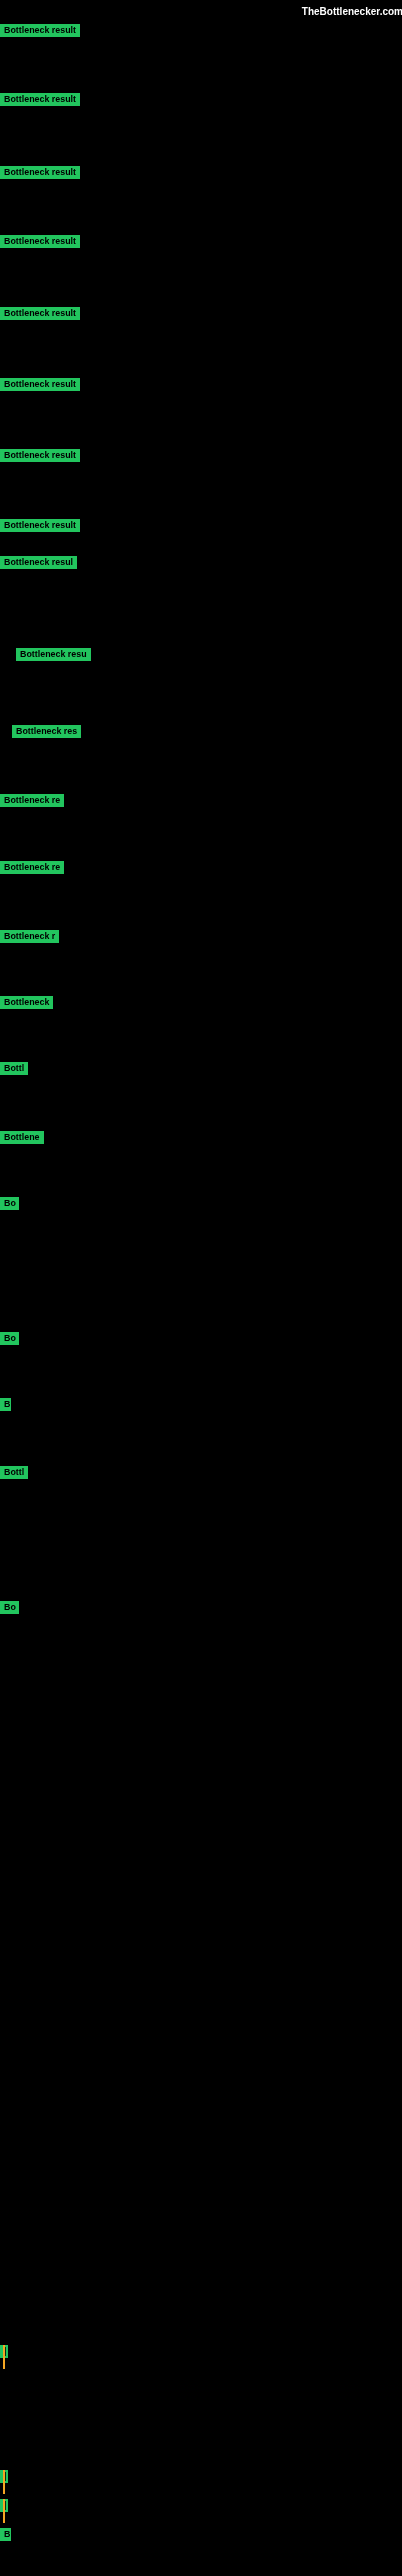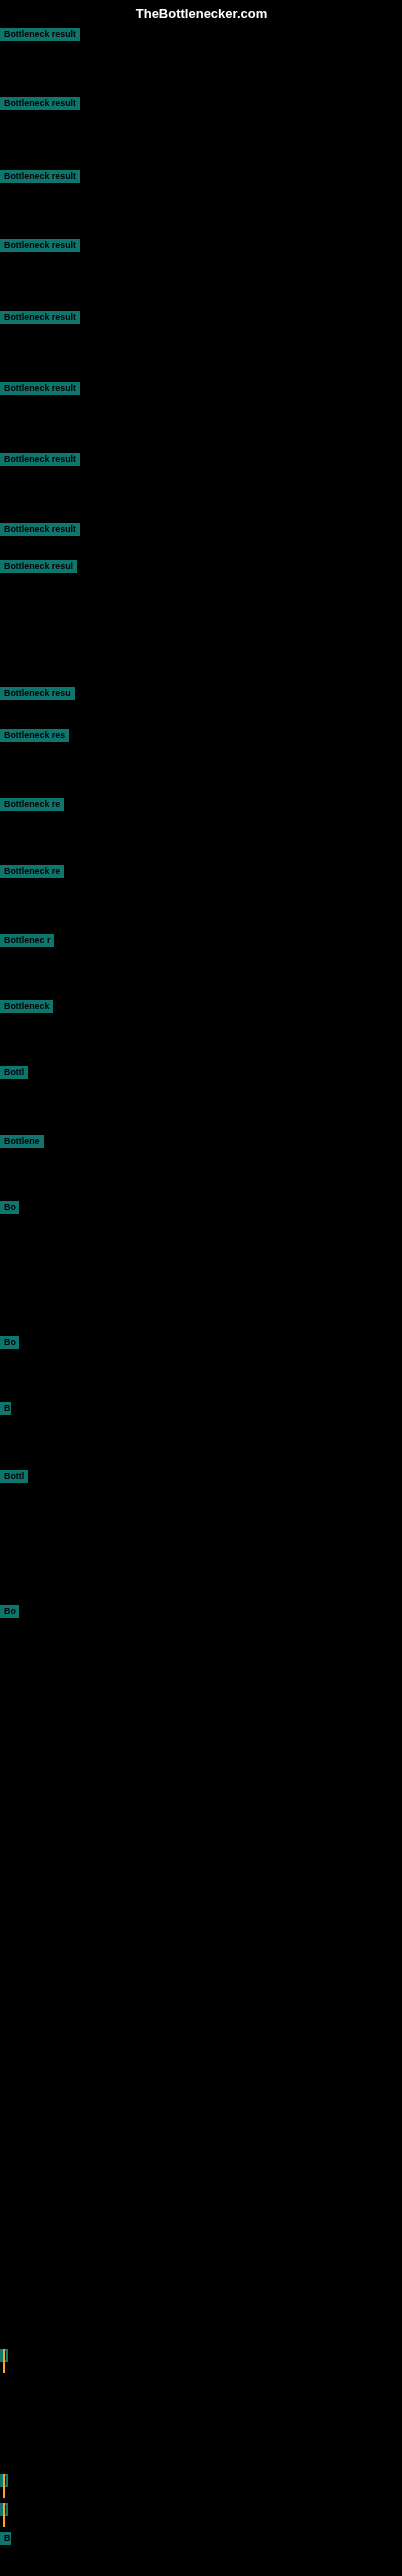--- a/index.html
+++ b/index.html
@@ -10,29 +10,29 @@
 
     body {
       width: 403px;
       min-height: 2576px;
       background-color: #000000;
       font-family: Arial, sans-serif;
       position: relative;
     }
 
     .site-title {
-      text-align: center;
+      text-align: right;
       color: #ffffff;
-      font-size: 13px;
+      font-size: 10px;
       padding: 6.4px 0;
       font-weight: bold;
     }
 
     .bottleneck-badge {
-      background-color: #0f766e;
+      background-color: #22c55e;
       color: #000000;
       font-size: 8.9px;
       font-weight: bold;
       padding: 1.6px 4px;
       display: inline-block;
       white-space: nowrap;
       overflow: hidden;
     }
 
     .badge-row {
@@ -55,25 +55,25 @@
 <div id="badges-container" style="position:relative; width:403px; min-height:2576px;">
 <div class="badge-row" style="top: 0px; left: 0px;"><span class="bottleneck-badge" style="max-width: 121px;">Bottleneck result</span></div>
     <div class="badge-row" style="top: 69px; left: 0px;"><span class="bottleneck-badge" style="max-width: 121px;">Bottleneck result</span></div>
     <div class="badge-row" style="top: 142px; left: 0px;"><span class="bottleneck-badge" style="max-width: 118px;">Bottleneck result</span></div>
     <div class="badge-row" style="top: 211px; left: 0px;"><span class="bottleneck-badge" style="max-width: 113px;">Bottleneck result</span></div>
     <div class="badge-row" style="top: 283px; left: 0px;"><span class="bottleneck-badge" style="max-width: 115px;">Bottleneck result</span></div>
     <div class="badge-row" style="top: 354px; left: 0px;"><span class="bottleneck-badge" style="max-width: 111px;">Bottleneck result</span></div>
     <div class="badge-row" style="top: 425px; left: 0px;"><span class="bottleneck-badge" style="max-width: 108px;">Bottleneck result</span></div>
     <div class="badge-row" style="top: 495px; left: 0px;"><span class="bottleneck-badge" style="max-width: 105px;">Bottleneck result</span></div>
     <div class="badge-row" style="top: 532px; left: 0px;"><span class="bottleneck-badge" style="max-width: 100px;">Bottleneck resul</span></div>
-    <div class="badge-row" style="top: 659px; left: 0px;"><span class="bottleneck-badge" style="max-width: 97px;">Bottleneck resu</span></div>
-    <div class="badge-row" style="top: 701px; left: 0px;"><span class="bottleneck-badge" style="max-width: 92px;">Bottleneck res</span></div>
+    <div class="badge-row" style="top: 624px; left: 0px; padding-left: 16px;"><span class="bottleneck-badge" style="max-width: 97px;">Bottleneck resu</span></div>
+    <div class="badge-row" style="top: 701px; left: 0px;"><span class="bottleneck-badge" style="max-width: 92px; margin-left: 12px;">Bottleneck res</span></div>
     <div class="badge-row" style="top: 770px; left: 0px;"><span class="bottleneck-badge" style="max-width: 87px;">Bottleneck re</span></div>
     <div class="badge-row" style="top: 837px; left: 0px;"><span class="bottleneck-badge" style="max-width: 84px;">Bottleneck re</span></div>
-    <div class="badge-row" style="top: 906px; left: 0px;"><span class="bottleneck-badge" style="max-width: 77px;">Bottlenec r</span></div>
+    <div class="badge-row" style="top: 906px; left: 0px;"><span class="bottleneck-badge" style="max-width: 77px;">Bottleneck r</span></div>
     <div class="badge-row" style="top: 972px; left: 0px;"><span class="bottleneck-badge" style="max-width: 64px;">Bottleneck</span></div>
     <div class="badge-row" style="top: 1038px; left: 0px;"><span class="bottleneck-badge" style="max-width: 39px;">Bottl</span></div>
     <div class="badge-row" style="top: 1107px; left: 0px;"><span class="bottleneck-badge" style="max-width: 58px;">Bottlene</span></div>
     <div class="badge-row" style="top: 1173px; left: 0px;"><span class="bottleneck-badge" style="max-width: 19.3px;">Bo</span></div>
     <div class="badge-row" style="top: 1308px; left: 0px;"><span class="bottleneck-badge" style="max-width: 19.3px;">Bo</span></div>
     <div class="badge-row" style="top: 1374px; left: 0px;"><span class="bottleneck-badge" style="max-width: 11.3px;">B</span></div>
     <div class="badge-row" style="top: 1442px; left: 0px;"><span class="bottleneck-badge" style="max-width: 39px;">Bottl</span></div>
     <div class="badge-row" style="top: 1577px; left: 0px;"><span class="bottleneck-badge" style="max-width: 19.3px;">Bo</span></div>
     <div class="badge-row" style="top: 2321px; left: 0px;"><span class="bottleneck-badge" style="max-width: 6.4px;">|</span></div>
     <div class="badge-row" style="top: 2446px; left: 0px;"><span class="bottleneck-badge" style="max-width: 6.4px;">|</span></div>

